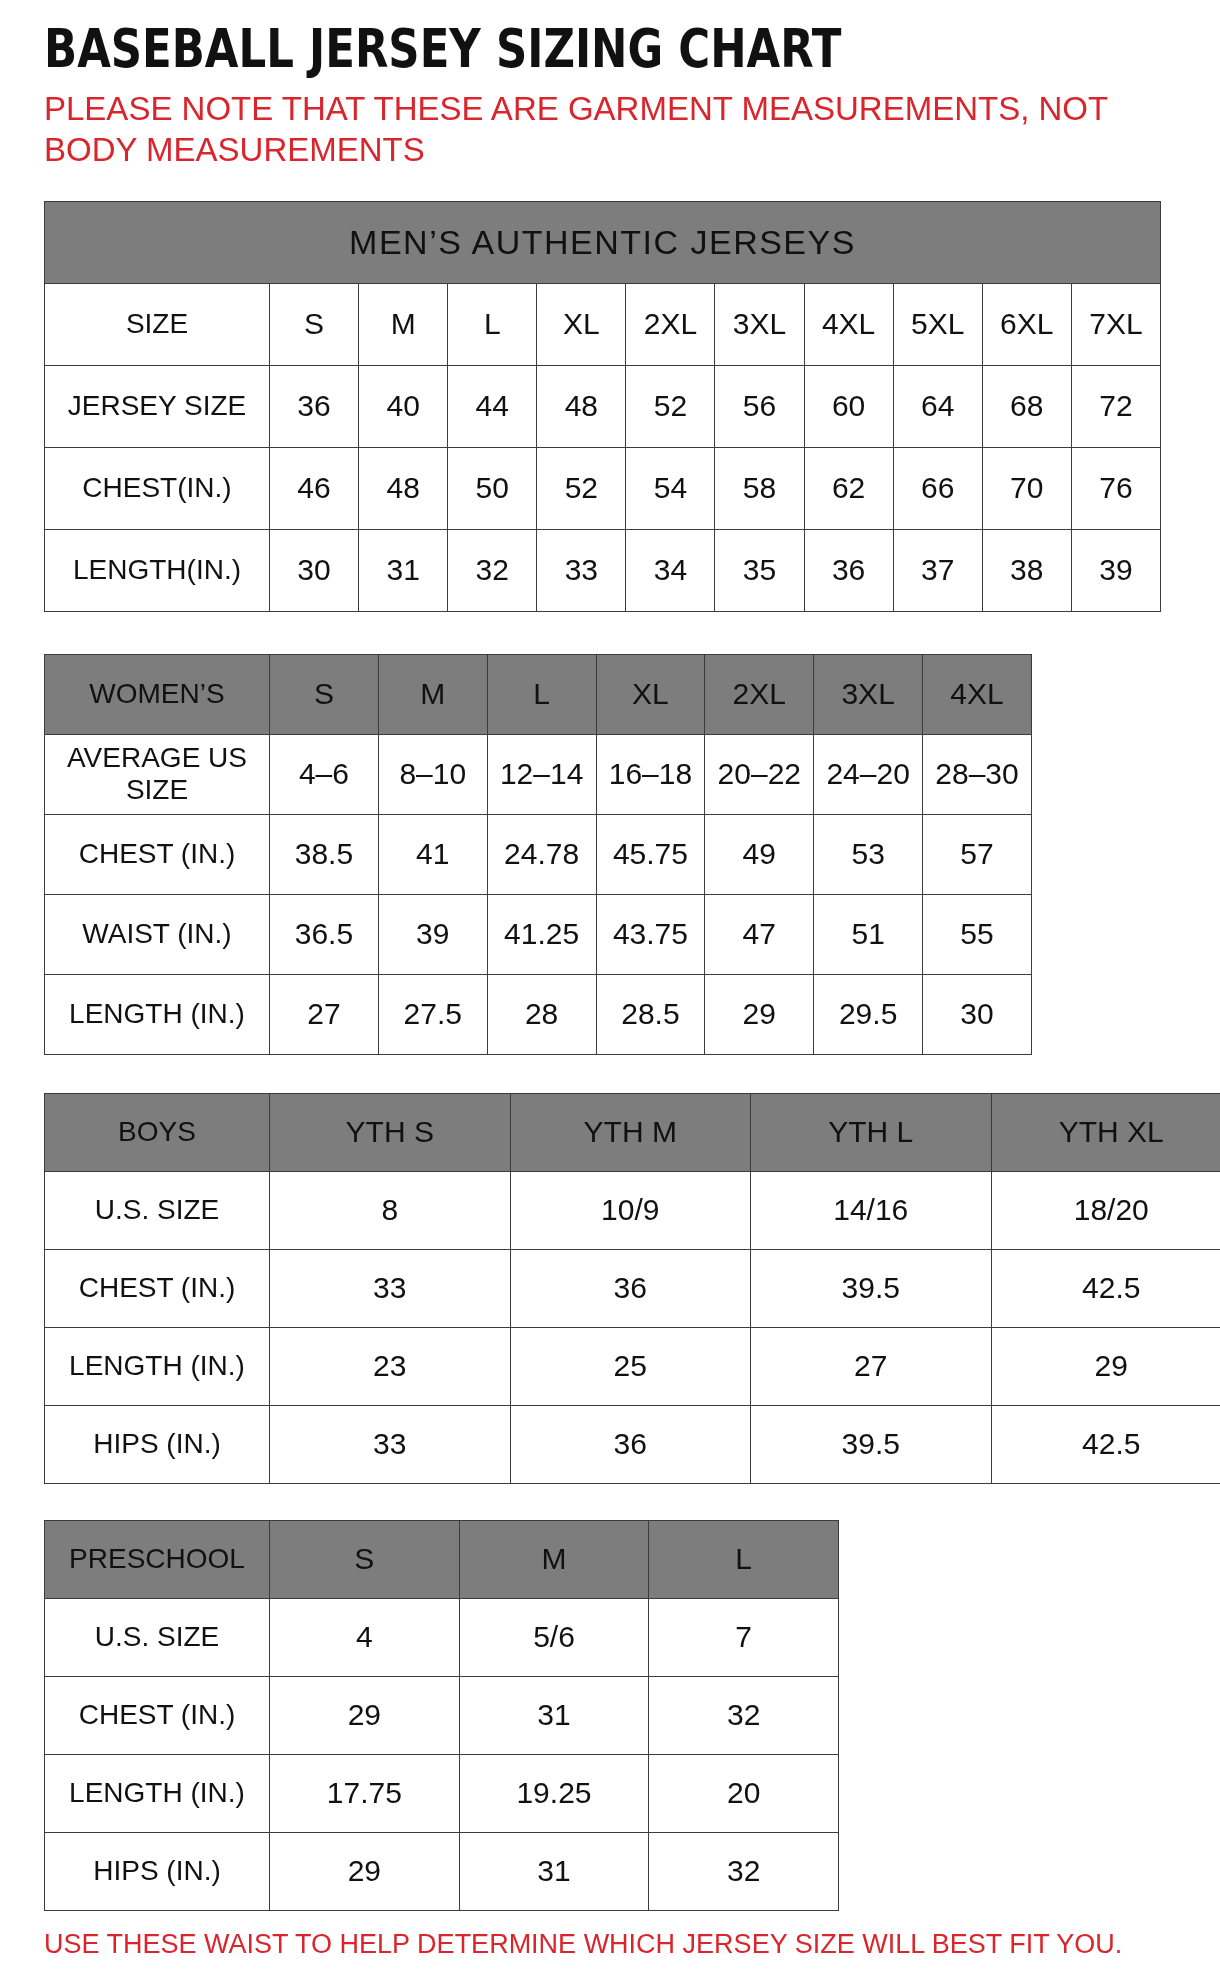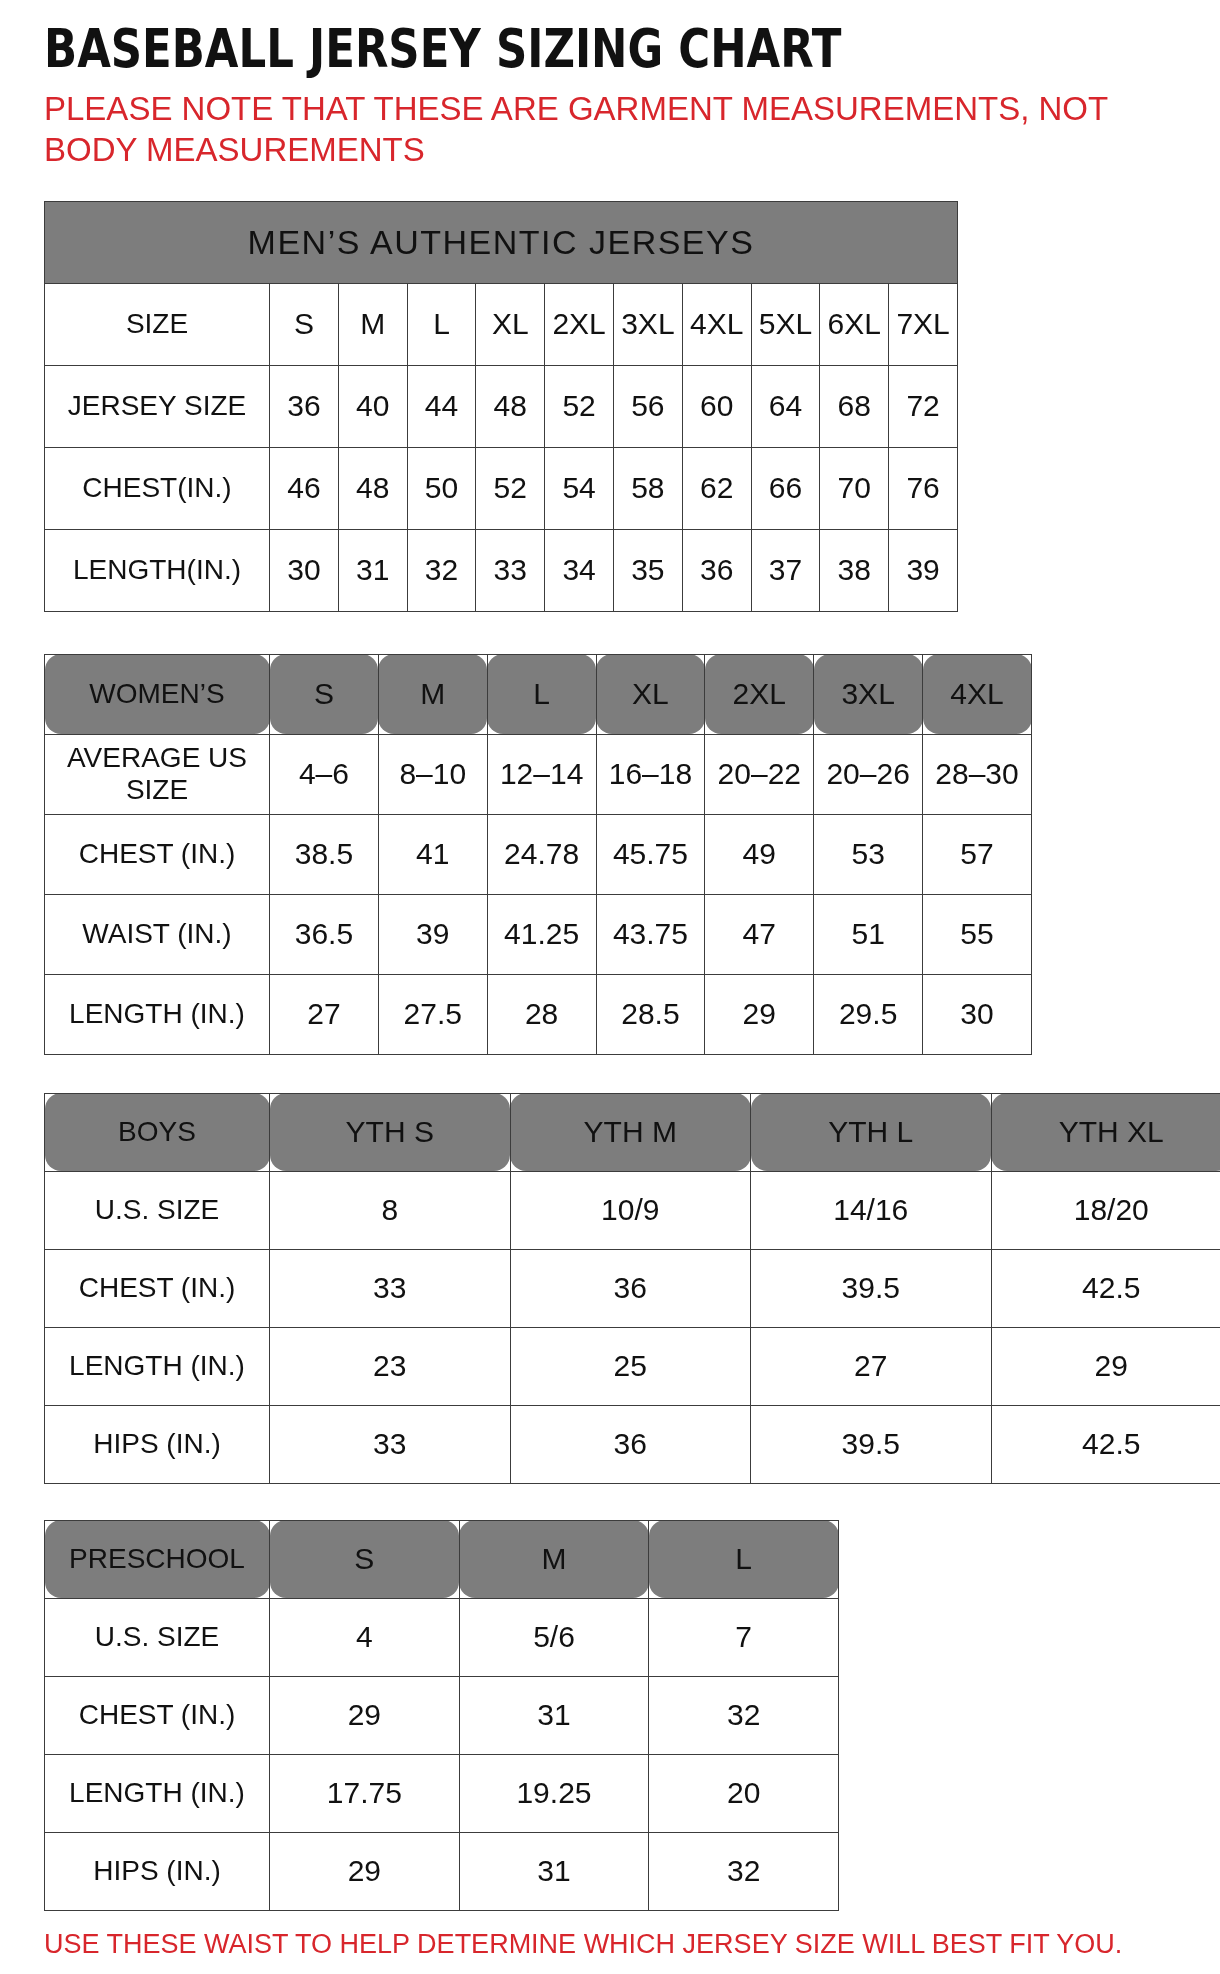--- a/index.html
+++ b/index.html
@@ -43,21 +43,21 @@
     line-height: 1.24;
     max-width: 1080px;
     margin: 14px 0 0 0;
   }
 
   .size-table {
     border-collapse: collapse;
     table-layout: fixed;
     background: #fff;
   }
-  .t-mens      { width: 914px; margin-top: 30px; }
+  .t-mens      { width: 1117px; margin-top: 30px; }
   .t-womens    { width: 988px;  margin-top: 42px; }
   .t-boys      { width: 1188px;  margin-top: 38px; }
   .t-preschool { width: 795px;  margin-top: 36px; }
   col.c-label  { width: 225px; }
 
   .size-table th, .size-table td {
     border: 1px solid var(--border);
     text-align: center;
     vertical-align: middle;
     font-weight: normal;
@@ -72,21 +72,20 @@
   .banner {
     background: var(--gray);
     color: #ffffff;
     font-size: 34px;
     letter-spacing: 1.5px;
   }
   .head {
     background: var(--gray);
     color: #ffffff;
     font-size: 30px;
-    border-radius: 16px;
   }
   .label-cell { font-size: 28px; line-height: 1.15; }
   .value-cell { font-size: 30px; }
 
   .footer {
     color: var(--red);
     font-size: 27px;
     margin: 18px 0 0 0;
     white-space: nowrap;
   }
@@ -192,21 +191,21 @@
             <th class="head">3XL</th>
             <th class="head">4XL</th>
           </tr>
           <tr class="data-row">
             <td class="label-cell">AVERAGE US SIZE</td>
             <td class="value-cell">4–6</td>
             <td class="value-cell">8–10</td>
             <td class="value-cell">12–14</td>
             <td class="value-cell">16–18</td>
             <td class="value-cell">20–22</td>
-            <td class="value-cell">20–26</td>
+            <td class="value-cell">24–20</td>
             <td class="value-cell">28–30</td>
           </tr>
           <tr class="data-row">
             <td class="label-cell">CHEST (IN.)</td>
             <td class="value-cell">38.5</td>
             <td class="value-cell">41</td>
             <td class="value-cell">24.78</td>
             <td class="value-cell">45.75</td>
             <td class="value-cell">49</td>
             <td class="value-cell">53</td>

